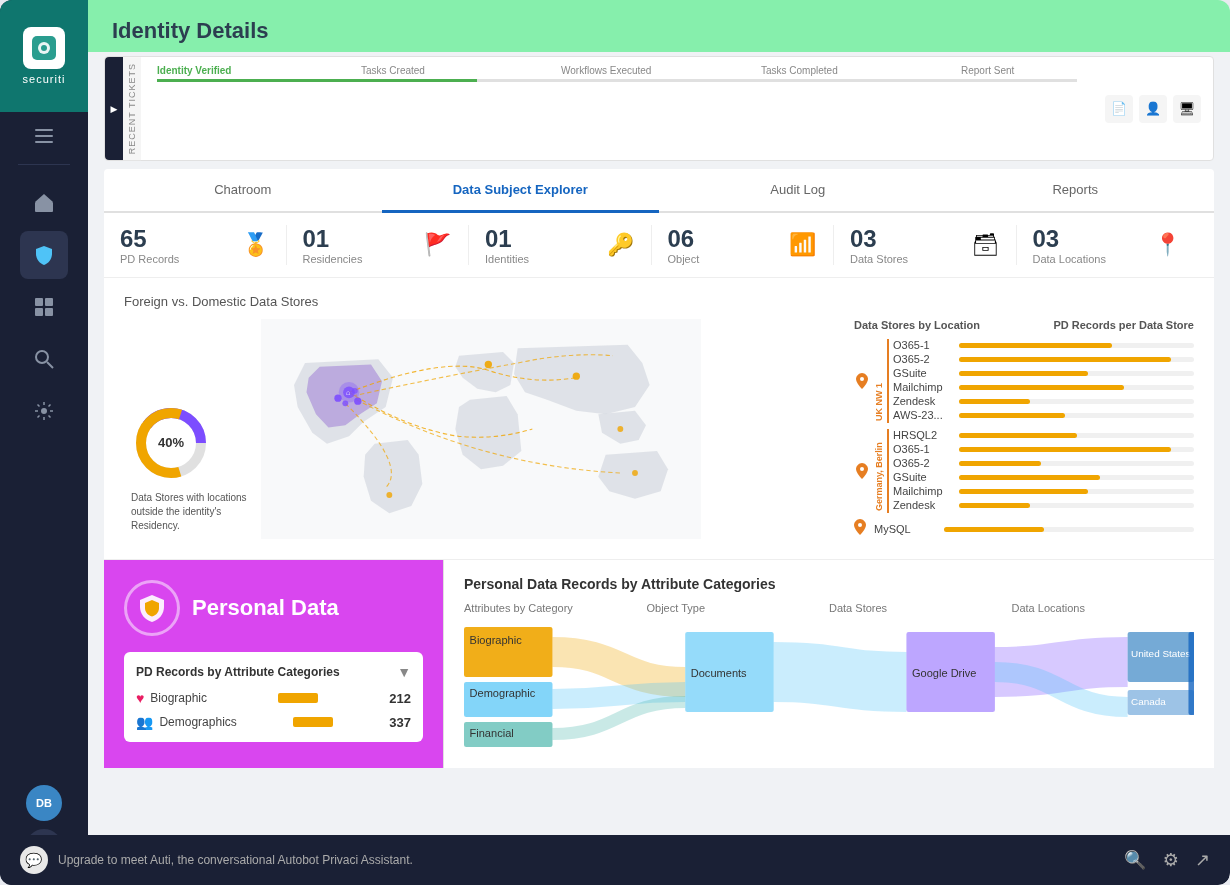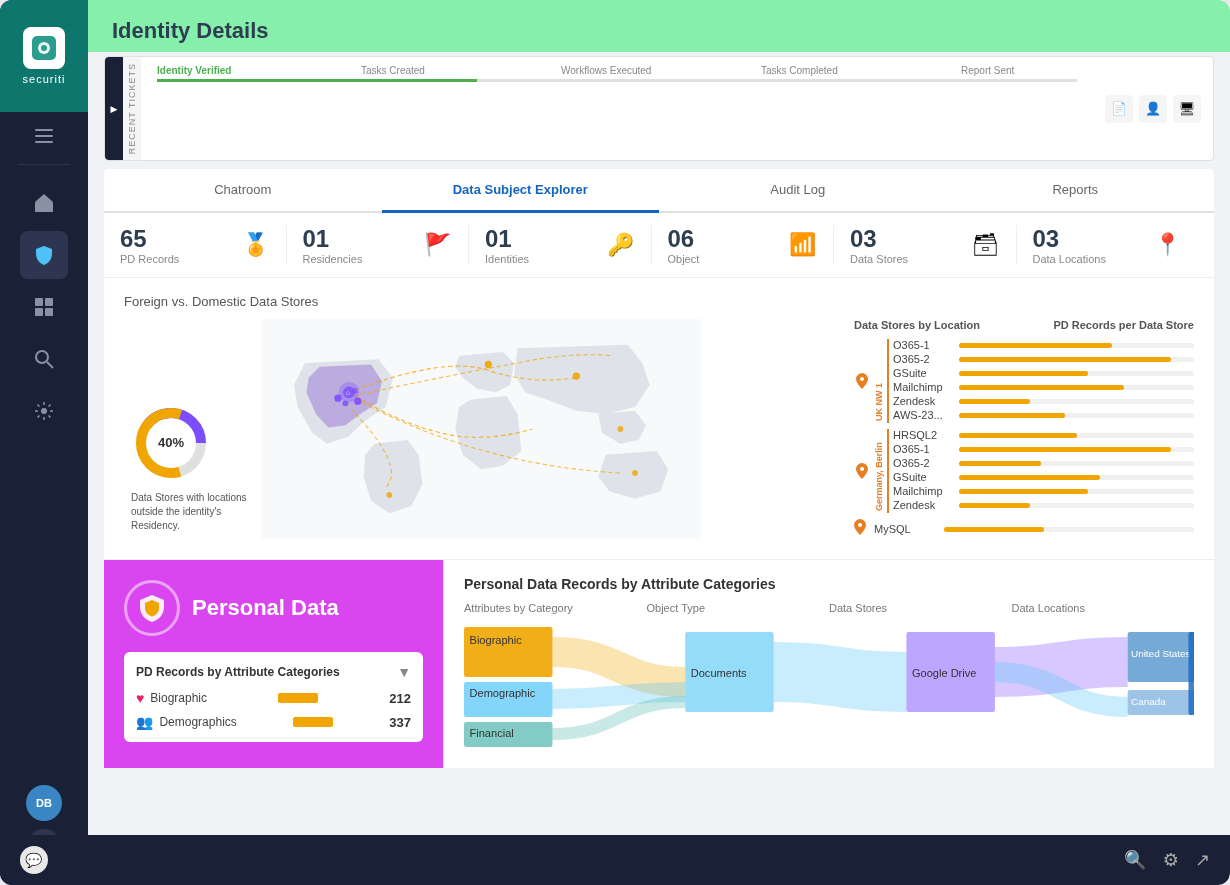--- a/index.html
+++ b/index.html
@@ -469,19 +469,20 @@
           <rect x="655" y="10" width="8" height="83" fill="#1565c0" opacity="0.8" rx="2"></rect>
         </svg>
       </div>
     </div>
   </div>
 </div>
 
 <div style="position:absolute; bottom:0; left:0; right:0; height:50px; background:#1a2035; display:flex; align-items:center; justify-content:space-between; padding:0 20px; z-index:30; border-radius:0 0 12px 12px;">
   <div style="display:flex; align-items:center; gap:10px;">
     <div style="background:#e8e8e8; border-radius:50%; width:28px; height:28px; display:flex; align-items:center; justify-content:center; font-size:14px;">💬</div>
+    <span style="color:#aaa; font-size:12px;">Upgrade to meet Auti, the conversational Autobot Privaci Assistant.</span>
   </div>
   <div style="display:flex; gap:16px;">
     <div style="color:#aaa; font-size:18px; cursor:pointer;">🔍</div>
     <div style="color:#aaa; font-size:18px; cursor:pointer;">⚙</div>
     <div style="color:#aaa; font-size:18px; cursor:pointer;">↗</div>
   </div>
 </div>
 
 </body></html>

